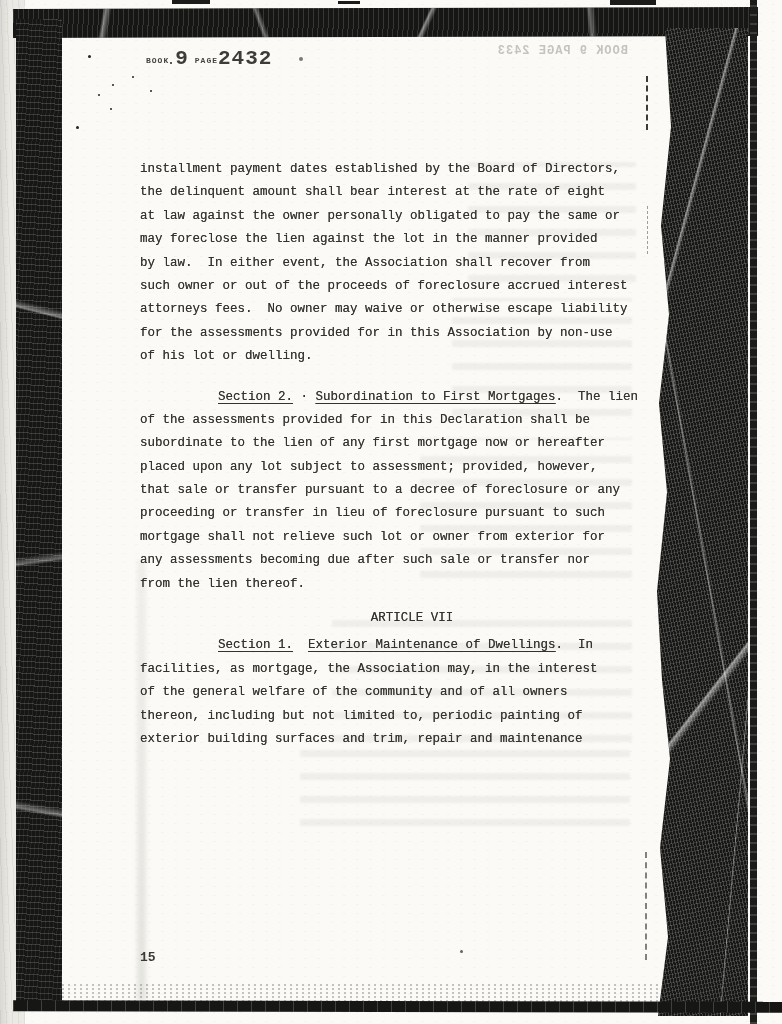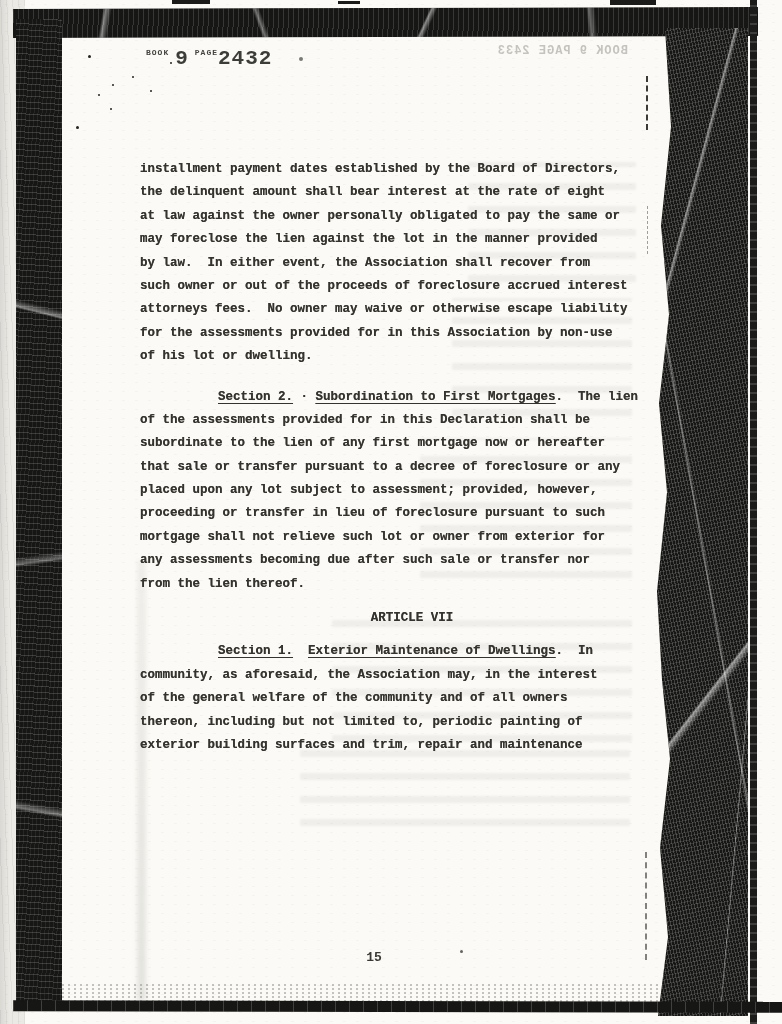--- a/index.html
+++ b/index.html
@@ -81,42 +81,42 @@
     background-image:repeating-linear-gradient(0deg, rgba(115,112,105,.20) 0 7px, transparent 7px 23px);
   }
   .bleed-stamp {
     position:absolute; left:503px; top:44px; width:125px; white-space:nowrap;
     transform:scaleX(-1); color:#908e86; opacity:.5; filter:blur(.7px);
     font-weight:bold; font-size:12px; letter-spacing:1px;
   }
 
   
   .stamp {
-    position:absolute; left:146px; top:48px; display:flex; 
+    position:absolute; left:146px; top:48px; display:flex; align-items:flex-end;
     color:#454540; filter:blur(.3px); white-space:nowrap;
   }
   .stamp .small { font-size:8px; letter-spacing:1px; margin:0 0 4px 0; font-weight:bold; }
   .stamp .big { font-size:21px; font-weight:bold; letter-spacing:1px; line-height:1; color:#3c3c38; }
   .stamp .gap { width:6px; }
 
   
   .text-col {
     position:absolute; left:140px; top:158px; width:496px;
-    font-size:12.5px; line-height:23.4px; font-weight:bold; color:#35332e;
+    font-size:12.5px; line-height:23.4px; font-weight:normal; color:#35332e;
     text-shadow:0 0 .4px rgba(45,43,38,.75);
   }
   .line { white-space:pre; height:23.4px; }
   .indent { padding-left:78px; }
   .para + .para { margin-top:17px; }
   .heading { text-align:center; padding-left:48px; margin-top:11px; height:23.4px; white-space:pre; }
-  .heading + .para { margin-top:10px; }
+  .heading + .para { margin-top:4px; }
   .ul { text-decoration:underline; text-underline-offset:3px; text-decoration-thickness:1px; }
 
   .footer {
-    position:absolute; left:128px; top:950px; width:492px; text-align:center;
+    position:absolute; left:140px; top:950px; width:492px; 
     font-size:13px; font-weight:bold; color:#3b3933;
   }
 </style>
 </head>
 <body>
 
 <div class="page">
 
   <div class="band band-top"></div>
   <div class="band band-left"></div>
@@ -173,31 +173,31 @@
         <div class="line"><span>by law.  In either event, the Association shall recover from</span></div>
         <div class="line"><span>such owner or out of the proceeds of foreclosure accrued interest</span></div>
         <div class="line"><span>attorneys fees.  No owner may waive or otherwise escape liability</span></div>
         <div class="line"><span>for the assessments provided for in this Association by non-use</span></div>
         <div class="line"><span>of his lot or dwelling.</span></div>
       </div>
       <div class="para">
         <div class="line indent"><span class="ul">Section 2.</span><span> · </span><span class="ul">Subordination to First Mortgages</span><span>.  The lien</span></div>
         <div class="line"><span>of the assessments provided for in this Declaration shall be</span></div>
         <div class="line"><span>subordinate to the lien of any first mortgage now or hereafter</span></div>
+        <div class="line"><span>placed upon any lot subject to assessment; provided, however,</span></div>
         <div class="line"><span>that sale or transfer pursuant to a decree of foreclosure or any</span></div>
-        <div class="line"><span>placed upon any lot subject to assessment; provided, however,</span></div>
         <div class="line"><span>proceeding or transfer in lieu of foreclosure pursuant to such</span></div>
         <div class="line"><span>mortgage shall not relieve such lot or owner from exterior for</span></div>
         <div class="line"><span>any assessments becoming due after such sale or transfer nor</span></div>
         <div class="line"><span>from the lien thereof.</span></div>
       </div>
       <div class="heading">ARTICLE VII</div>
       <div class="para">
         <div class="line indent"><span class="ul">Section 1.</span><span>  </span><span class="ul">Exterior Maintenance of Dwellings</span><span>.  In</span></div>
-        <div class="line"><span>community, as aforesaid, the Association may, in the interest</span></div>
+        <div class="line"><span>facilities, as mortgage, the Association may, in the interest</span></div>
         <div class="line"><span>of the general welfare of the community and of all owners</span></div>
         <div class="line"><span>thereon, including but not limited to, periodic painting of</span></div>
         <div class="line"><span>exterior building surfaces and trim, repair and maintenance</span></div>
       </div>
     </div>
 
   <div class="footer">15</div>
 
 </div>
 

